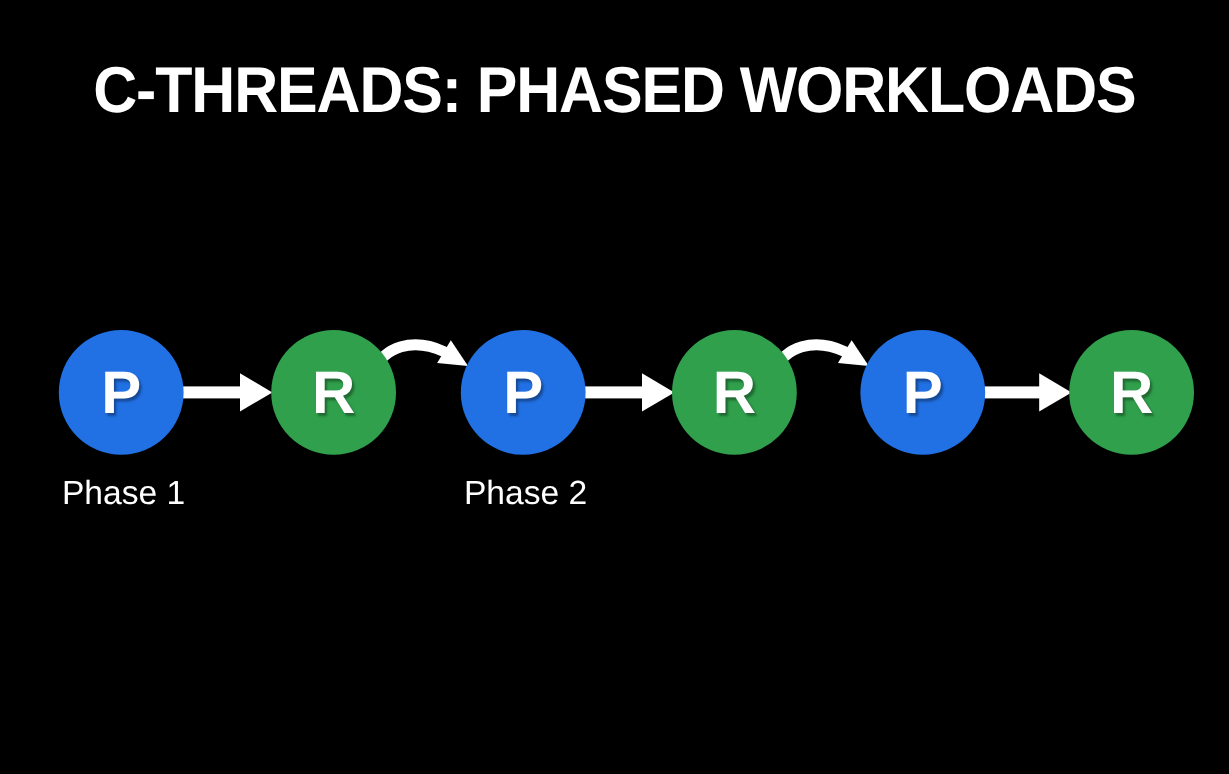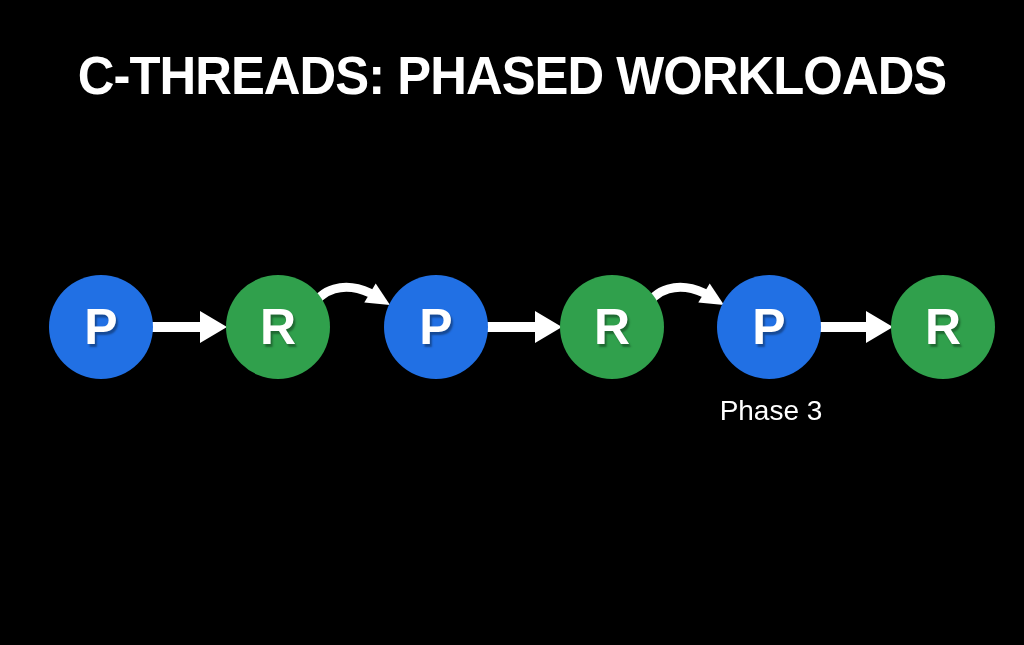--- a/index.html
+++ b/index.html
@@ -128,16 +128,17 @@
 
     <svg class="arrow-curved" style="left:308px" viewBox="0 0 90 40" aria-hidden="true">
       <path d="M 4 28 C 12 8, 36 0, 62 12" fill="none" stroke="currentColor" stroke-width="9" stroke-linecap="round"></path>
       <polygon points="82,24 56.3,21.4 67.7,2.6" fill="currentColor"></polygon>
     </svg>
     <svg class="arrow-curved" style="left:642px" viewBox="0 0 90 40" aria-hidden="true">
       <path d="M 4 28 C 12 8, 36 0, 62 12" fill="none" stroke="currentColor" stroke-width="9" stroke-linecap="round"></path>
       <polygon points="82,24 56.3,21.4 67.7,2.6" fill="currentColor"></polygon>
     </svg>
 
-    <div class="phase-label" style="left:771px">Phase 3</div>
+    <div class="phase-label" style="left:103px">Phase 1</div>
+    <div class="phase-label" style="left:438px">Phase 2</div>
 
   </div>
 </div>
 
 </body></html>

